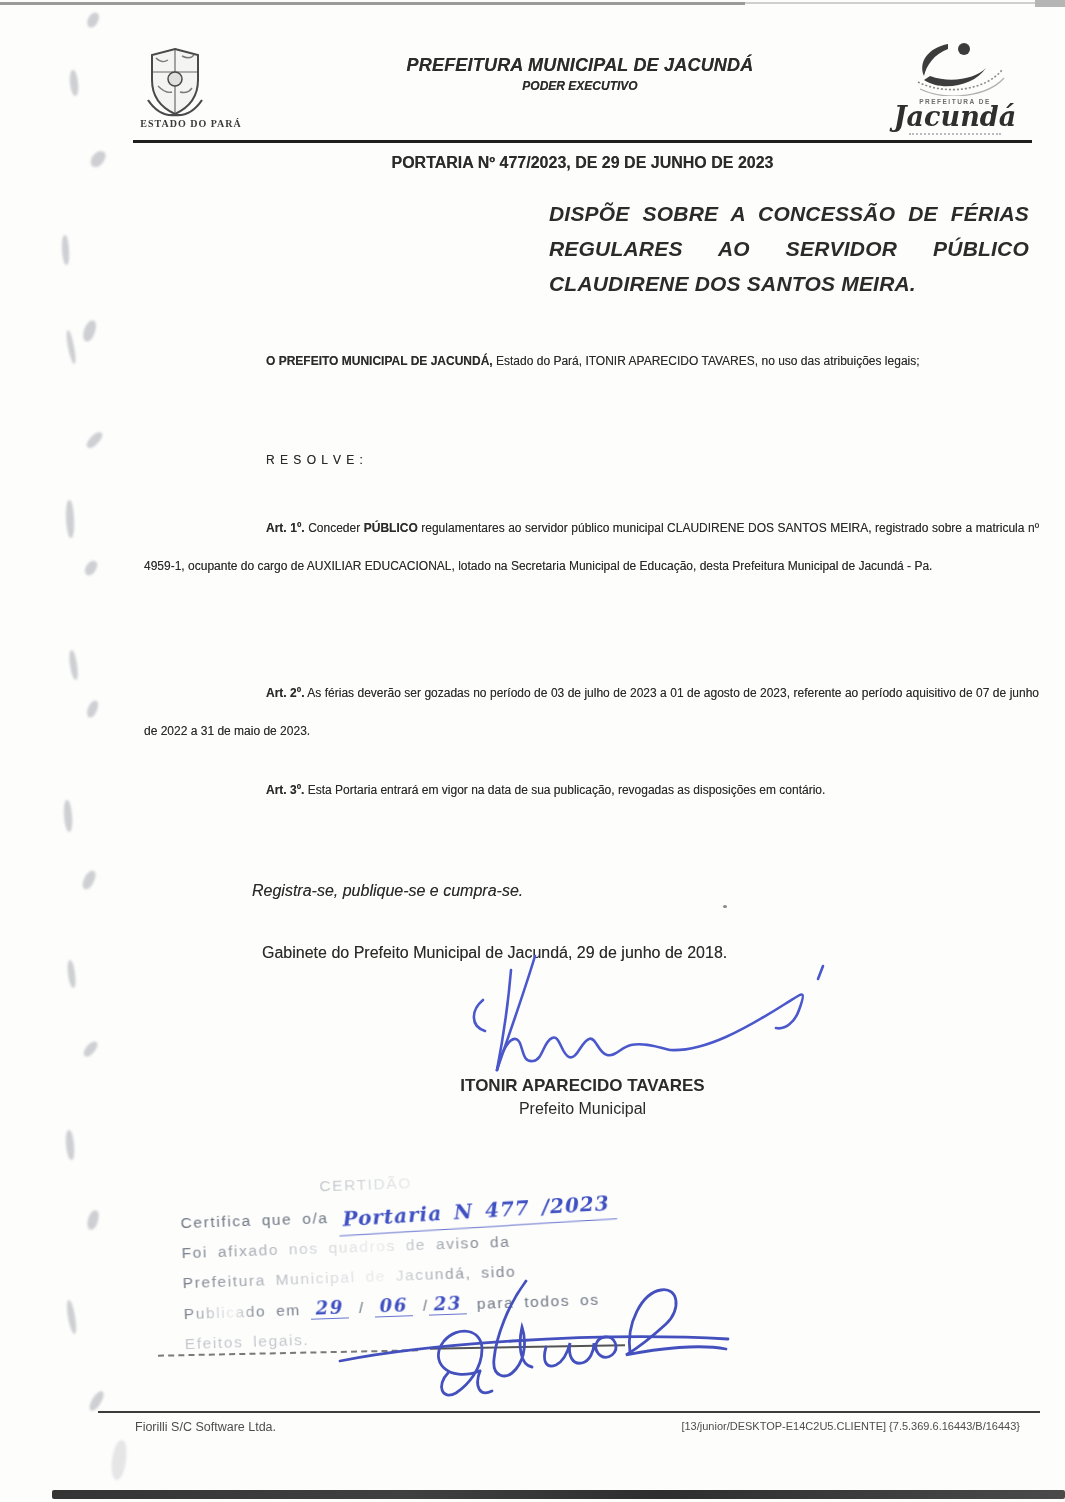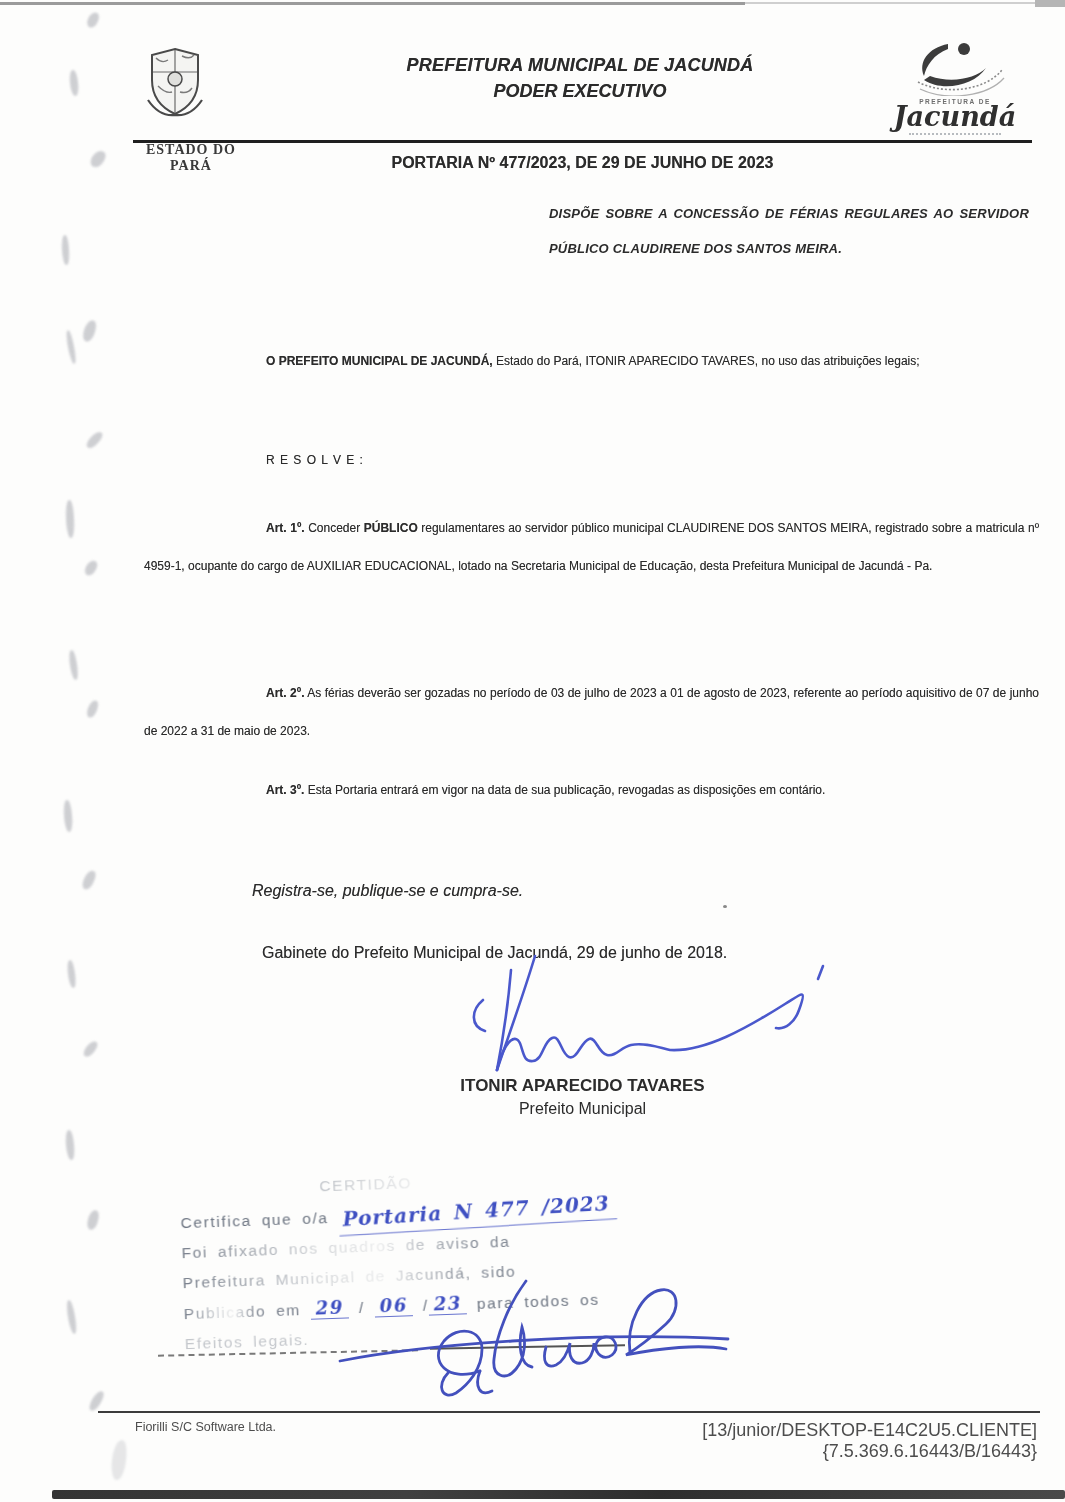--- a/index.html
+++ b/index.html
@@ -11,34 +11,34 @@
   .abs{position:absolute;}
   
   .topline1{left:0; top:2px; width:745px; height:3px; background:#9b9b9b;}
   .topline2{left:745px; top:2px; width:290px; height:2px; background:#cfcfcf;}
   .topcorner{right:0; top:0; width:30px; height:7px; background:#b5b5b5;}
   .bottombar{left:52px; top:1490px; width:1013px; height:9px;
     background:linear-gradient(90deg,#343434,#404040 35%,#2e2e2e 60%,#4a4a4a 100%); border-radius:2px;}
   .smudge{position:absolute; background:rgba(95,100,112,.30); border-radius:60% 40% 55% 45%; filter:blur(1px);}
   
   .crest-caption{left:136px; top:118px; width:110px; text-align:center;
-    font-family:"Liberation Serif", serif; font-weight:bold; font-size:14px; letter-spacing:1px; color:#3a3a3a;margin-top:24px;}
+    font-family:"Liberation Serif", serif; font-weight:bold; font-size:10px; letter-spacing:1px; color:#3a3a3a;}
   .org{left:280px; top:52px; width:600px; text-align:center; font-weight:bold; line-height:1.45;
     text-shadow:0 0 .5px rgba(30,30,30,.6);font-style:italic;}
   .org .l1{font-size:18px; letter-spacing:.2px;}
-  .org .l2,.org .l3{font-size:18px;}
+  .org .l2,.org .l3{font-size:12px;}
   .logo-box{left:890px; top:40px; width:130px; text-align:center;}
   .logo-top{font-size:6.5px; letter-spacing:1.5px; color:#6d6d6d; font-weight:bold; margin-top:2px;}
   .logo-name{font-family:"DejaVu Serif", serif; font-style:italic; font-weight:bold; font-size:27px; color:#2f2f2f; line-height:1; margin-top:-2px;}
   .logo-tag{margin:3px auto 0; width:92px; border-top:2px dotted #9aa0a6; opacity:.7;}
   .headrule{left:133px; top:140px; width:899px; height:3px; background:#1f1f1f;}
   
   .title{left:133px; top:154px; width:899px; text-align:center; font-weight:bold; font-size:16px;
     text-shadow:0 0 .4px rgba(30,30,30,.55);}
-  .ementa{left:549px; top:196px; width:480px; font-weight:bold; font-style:italic; font-size:13px;
+  .ementa{left:549px; top:196px; width:480px; font-weight:bold; font-style:italic; font-size:21px;
     line-height:35px; text-align:justify; letter-spacing:.2px;}
   
   .para{left:144px; width:895px; font-size:12px; line-height:37.5px; text-align:justify;
     text-shadow:0 0 .4px rgba(35,35,35,.5);}
   .indent{text-indent:122px;}
   .b{font-weight:bold;}
   .p-open{top:330px; line-height:38.5px;}
   .p-resolve{top:430px; text-indent:122px; letter-spacing:1px;}
   .p-art1{top:498px;}
   .p-art2{top:663px;}
@@ -58,21 +58,21 @@
   .stamp-head{margin-left:140px; opacity:.45; letter-spacing:6px; font-size:14px;}
   .hand{font-family:"DejaVu Serif", serif; font-style:italic; color:#3f50c2; font-weight:bold;}
   .hand-big{font-size:20px; letter-spacing:1px; border-bottom:1.6px solid rgba(65,80,195,.8); padding:0 6px 1px 4px; display:inline-block; transform:rotate(-1.5deg);}
   .hand-date{font-size:18px; border-bottom:1.6px solid rgba(65,80,195,.8); padding:0 5px;}
   .faint{opacity:.40;}
   .stamp-line-a{left:158px; top:1352px; width:260px; border-top:2.5px dashed rgba(50,50,50,.65); transform:rotate(-1.2deg);}
   .stamp-line-b{left:430px; top:1346px; width:195px; border-top:2.5px solid rgba(40,40,40,.8); transform:rotate(-1deg);}
   
   .footrule{left:98px; top:1411px; width:942px; height:2px; background:#3c3c3c;}
   .foot-left{left:135px; top:1420px; font-size:12.5px; color:#4d4d4d;}
-  .foot-right{left:555px; top:1420px; width:482px; text-align:right; font-size:18px; color:#4d4d4d;}
+  .foot-right{left:538px; top:1420px; width:482px; text-align:right; font-size:11px; color:#4d4d4d;}
   svg{display:block;}
 </style>
 </head>
 <body>
 
 <div class="page">
 
   <div class="abs topline1"></div>
   <div class="abs topline2"></div>
   <div class="abs topcorner"></div>

